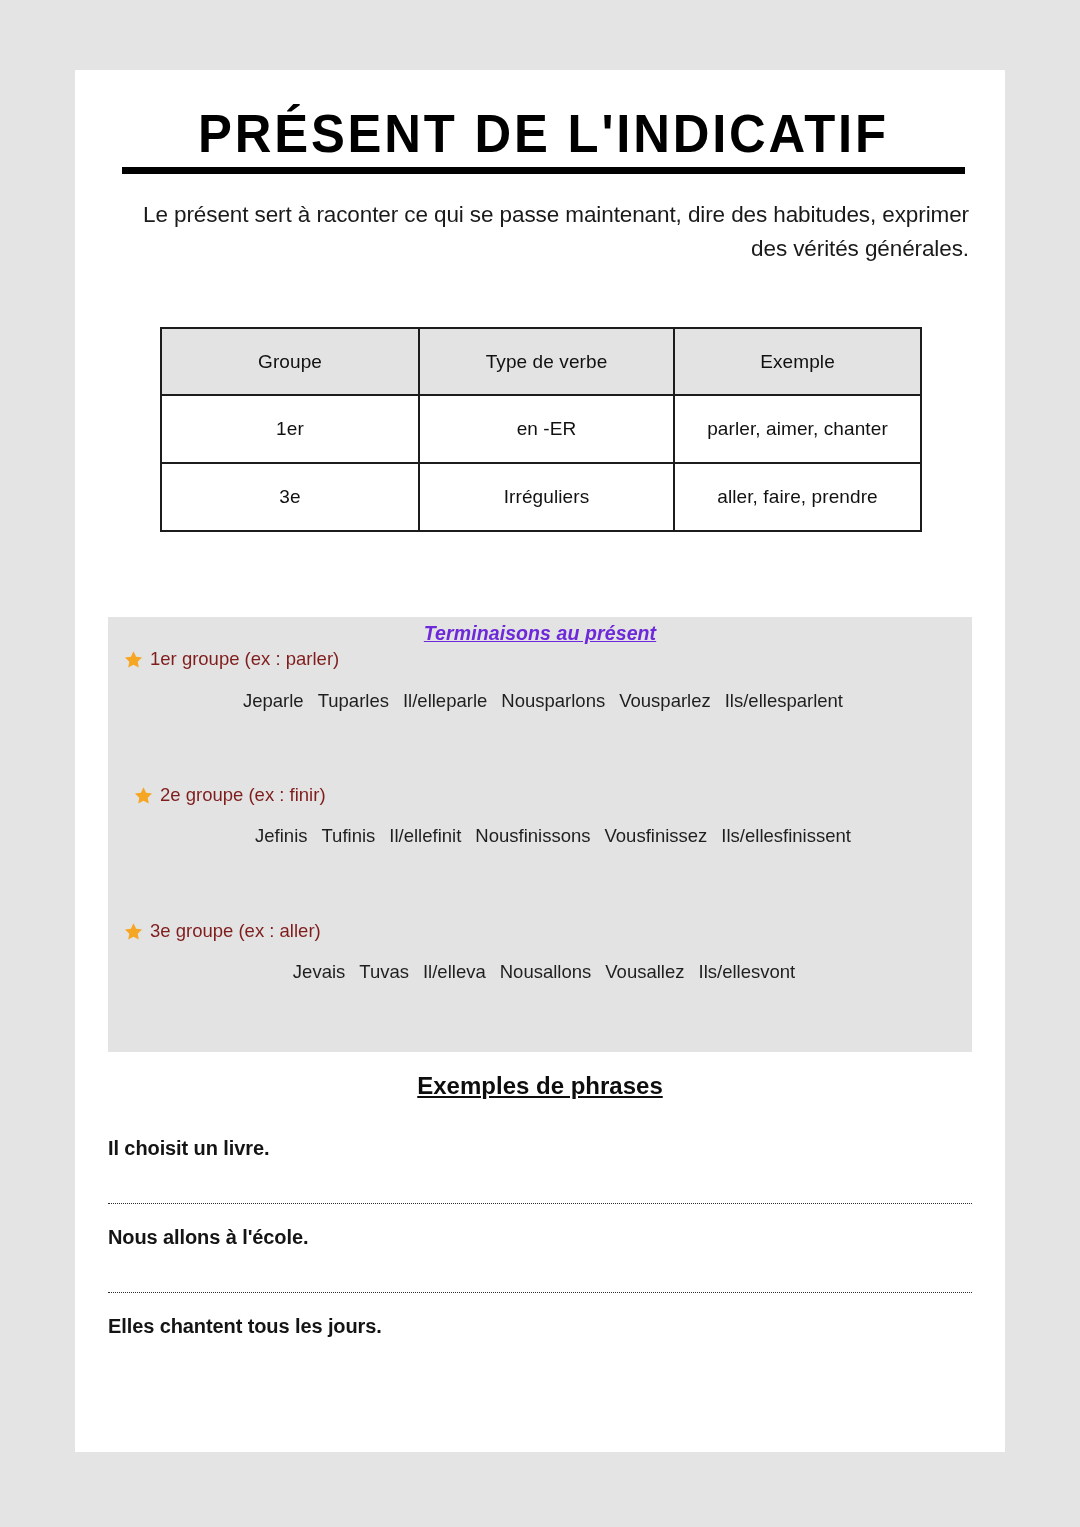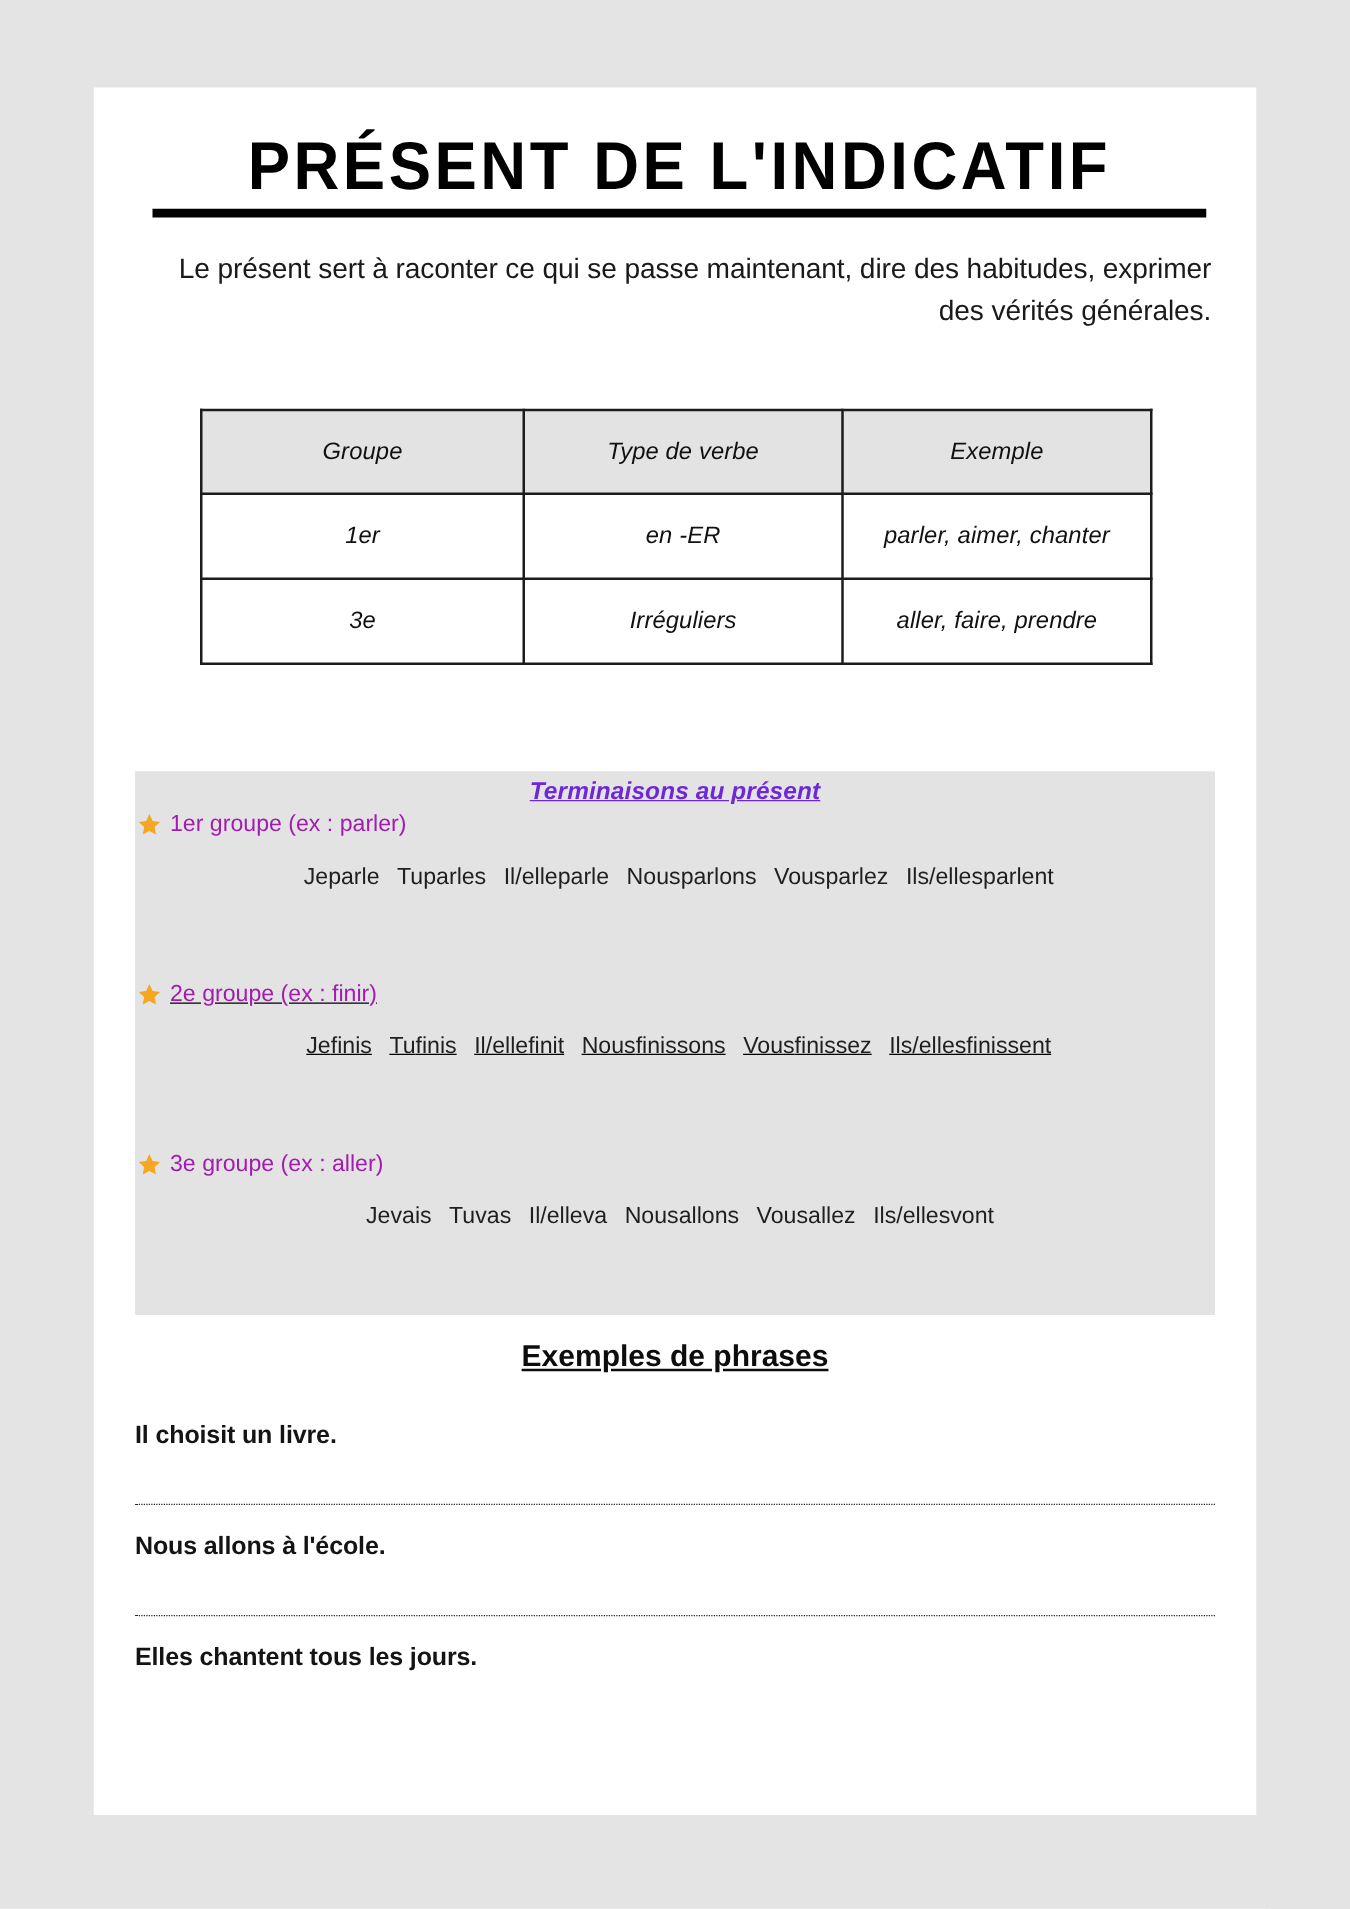--- a/index.html
+++ b/index.html
@@ -80,21 +80,20 @@
   .groups-table td {
     border: 2px solid #1c1c1c;
     text-align: center;
     font-size: 19px;
     color: #111111;
     font-weight: normal;
     padding: 0;
     height: 66px;
     vertical-align: middle;
     letter-spacing: 0.1px;
-    font-style: italic;
   }
   .groups-table thead th {
     background: #e3e3e3;
     height: 65px;
   }
   .groups-table col.c1 { width: 258px; }
   .groups-table col.c2 { width: 255px; }
   .groups-table col.c3 { width: 247px; }
 
   
@@ -118,22 +117,22 @@
     letter-spacing: 0.1px;
   }
 
   .group-block { position: relative; }
 
   .group-label {
     display: flex;
     align-items: center;
     gap: 7px;
     font-size: 18.5px;
-    color: #a21caf;
-    padding-left: 2px;
+    color: #7f1d1d;
+    padding-left: 16px;
   }
   .star-icon {
     display: inline-block;
     width: 19px;
     height: 19px;
     flex: 0 0 19px;
     line-height: 1;
   }
 
   
@@ -155,21 +154,21 @@
   }
   .conj-form {
     font-size: 18.5px;
     line-height: 1.5;
     white-space: nowrap;
   }
 
   
   .block1 { position: absolute; left: 0; top: 31px; width: 100%; }
   .block1 .conj { margin-top: 17px; margin-left: 6px; }
-  .block2 { position: absolute; left: 0; top: 167px; width: 100%; text-decoration: underline; }
+  .block2 { position: absolute; left: 10px; top: 167px; width: 100%; }
   .block2 .conj { margin-top: 16px; margin-left: 6px; }
   .block3 { position: absolute; left: 0; top: 303px; width: 100%; }
   .block3 .conj { margin-top: 16px; margin-left: 8px; }
 
   
   .examples-title {
     position: absolute;
     left: 0;
     top: 1002px;
     width: 100%;

